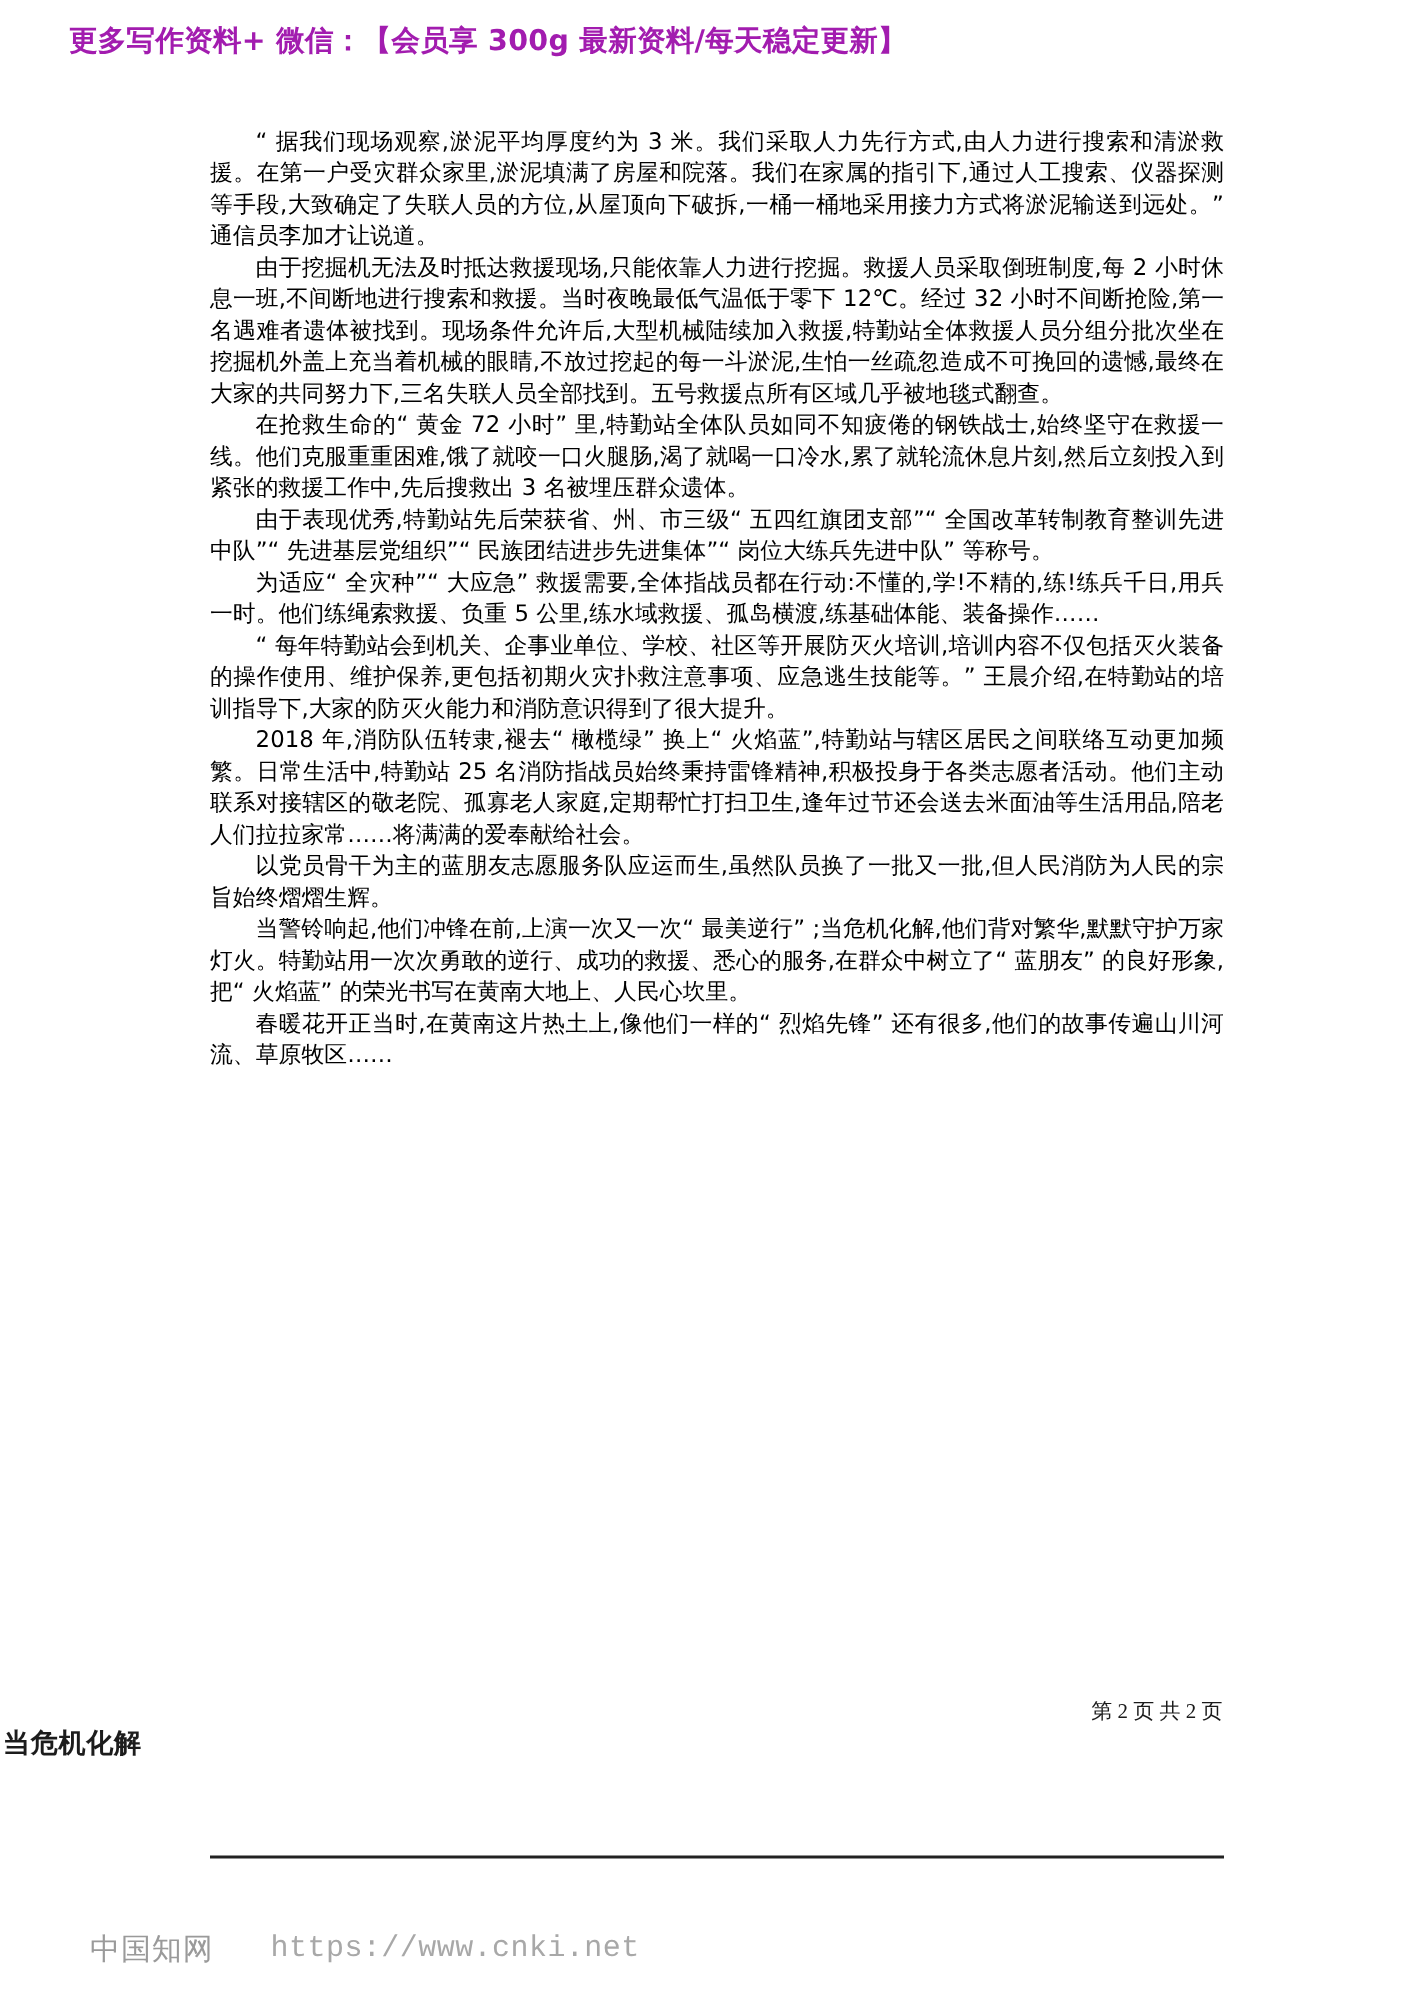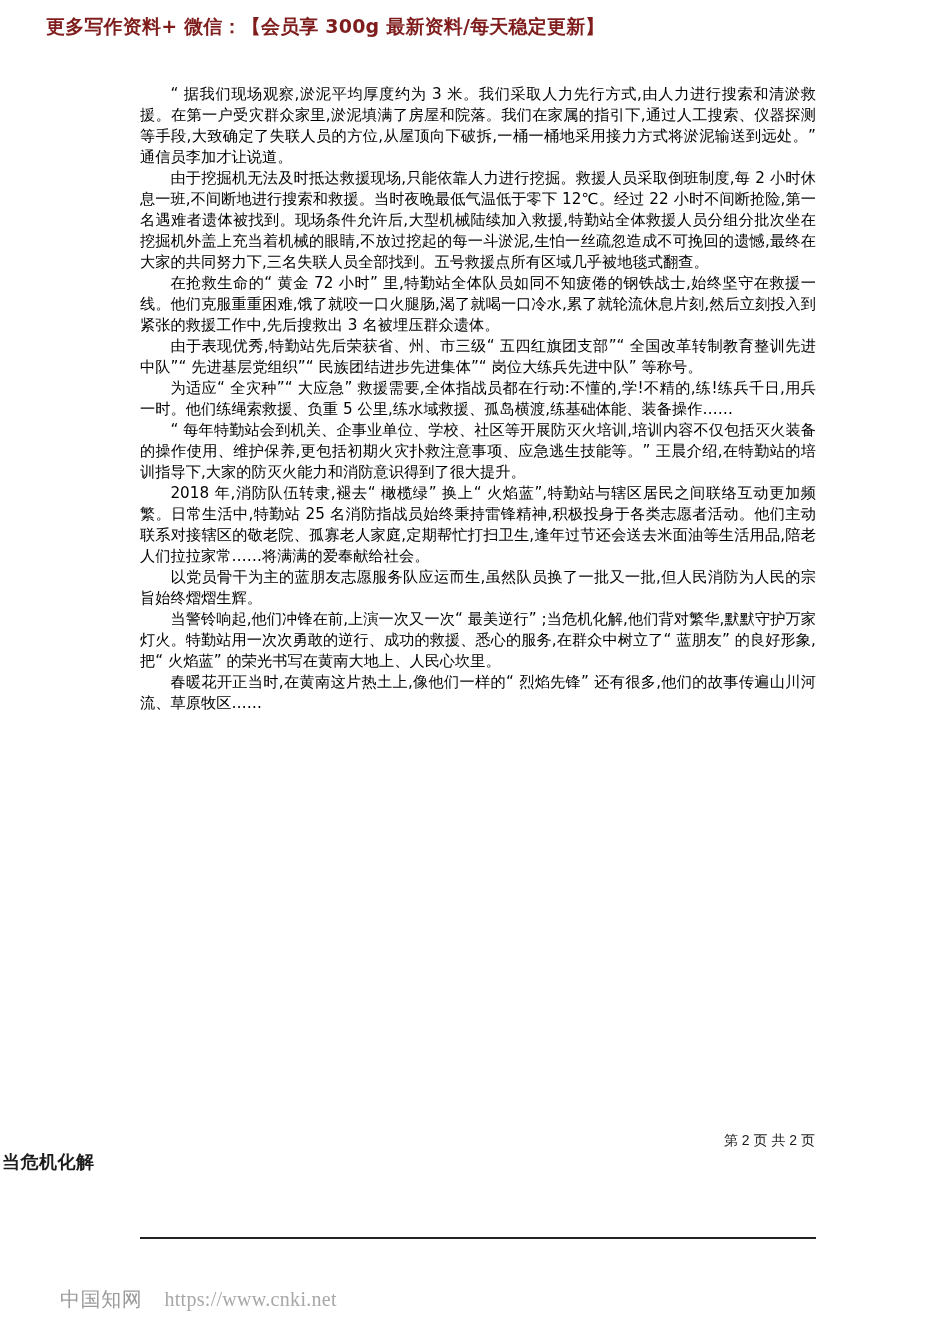--- a/index.html
+++ b/index.html
@@ -25,21 +25,21 @@
     top: 14px;
     width: 950px;
     text-align: left;
     padding-left: 46px;
     box-sizing: border-box;
   }
   .promo-text {
     font-family: "DejaVu Sans", "Liberation Sans", sans-serif;
     font-size: 19px;
     font-weight: bold;
-    color: #7f1d1d;
+    color: #a21caf;
     letter-spacing: 0.2px;
     white-space: nowrap;
   }
 
   
   .body-column {
     position: absolute;
     left: 140px;
     top: 84px;
     width: 676px;
@@ -59,21 +59,21 @@
 
   
   .page-indicator {
     position: absolute;
     left: 0;
     top: 1132px;
     width: 950px;
     box-sizing: border-box;
     padding-right: 135px;
     text-align: right;
-    font-family: Liberation Sans, sans-serif;
+    font-family: Liberation Serif, serif;
     font-size: 14px;
     color: #1a1a1a;
   }
 
   
   .watermark-left {
     position: absolute;
     left: 2px;
     top: 1150px;
     font-family: "DejaVu Sans", "Liberation Sans", sans-serif;
@@ -103,38 +103,39 @@
     gap: 22px;
   }
   .cnki-name {
     font-family: "DejaVu Sans", "Liberation Sans", sans-serif;
     font-size: 20px;
     color: #9a9a9a;
     letter-spacing: 0.6px;
     margin-left: 27px;
   }
   .cnki-url {
-    font-family: Liberation Serif, serif;
+    font-family: Liberation Mono, monospace;
     font-size: 20px;
     color: #a8a8a8;
     letter-spacing: 0.3px;
+    margin-left: 16px;
   }
 </style>
 </head>
 <body>
 
 <div class="page">
 
   <div class="promo-banner">
     <span class="promo-text">更多写作资料+ 微信：【会员享 300g 最新资料/每天稳定更新】</span>
   </div>
 
   <div class="body-column">
     <p class="para">“ 据我们现场观察,淤泥平均厚度约为 3 米。我们采取人力先行方式,由人力进行搜索和清淤救援。在第一户受灾群众家里,淤泥填满了房屋和院落。我们在家属的指引下,通过人工搜索、仪器探测等手段,大致确定了失联人员的方位,从屋顶向下破拆,一桶一桶地采用接力方式将淤泥输送到远处。” 通信员李加才让说道。</p>
-    <p class="para">由于挖掘机无法及时抵达救援现场,只能依靠人力进行挖掘。救援人员采取倒班制度,每 2 小时休息一班,不间断地进行搜索和救援。当时夜晚最低气温低于零下 12℃。经过 22 小时不间断抢险,第一名遇难者遗体被找到。现场条件允许后,大型机械陆续加入救援,特勤站全体救援人员分组分批次坐在挖掘机外盖上充当着机械的眼睛,不放过挖起的每一斗淤泥,生怕一丝疏忽造成不可挽回的遗憾,最终在大家的共同努力下,三名失联人员全部找到。五号救援点所有区域几乎被地毯式翻查。</p>
+    <p class="para">由于挖掘机无法及时抵达救援现场,只能依靠人力进行挖掘。救援人员采取倒班制度,每 2 小时休息一班,不间断地进行搜索和救援。当时夜晚最低气温低于零下 12℃。经过 32 小时不间断抢险,第一名遇难者遗体被找到。现场条件允许后,大型机械陆续加入救援,特勤站全体救援人员分组分批次坐在挖掘机外盖上充当着机械的眼睛,不放过挖起的每一斗淤泥,生怕一丝疏忽造成不可挽回的遗憾,最终在大家的共同努力下,三名失联人员全部找到。五号救援点所有区域几乎被地毯式翻查。</p>
     <p class="para">在抢救生命的“ 黄金 72 小时” 里,特勤站全体队员如同不知疲倦的钢铁战士,始终坚守在救援一线。他们克服重重困难,饿了就咬一口火腿肠,渴了就喝一口冷水,累了就轮流休息片刻,然后立刻投入到紧张的救援工作中,先后搜救出 3 名被埋压群众遗体。</p>
     <p class="para">由于表现优秀,特勤站先后荣获省、州、市三级“ 五四红旗团支部”“ 全国改革转制教育整训先进中队”“ 先进基层党组织”“ 民族团结进步先进集体”“ 岗位大练兵先进中队” 等称号。</p>
     <p class="para">为适应“ 全灾种”“ 大应急” 救援需要,全体指战员都在行动:不懂的,学!不精的,练!练兵千日,用兵一时。他们练绳索救援、负重 5 公里,练水域救援、孤岛横渡,练基础体能、装备操作……</p>
     <p class="para">“ 每年特勤站会到机关、企事业单位、学校、社区等开展防灭火培训,培训内容不仅包括灭火装备的操作使用、维护保养,更包括初期火灾扑救注意事项、应急逃生技能等。” 王晨介绍,在特勤站的培训指导下,大家的防灭火能力和消防意识得到了很大提升。</p>
     <p class="para">2018 年,消防队伍转隶,褪去“ 橄榄绿” 换上“ 火焰蓝”,特勤站与辖区居民之间联络互动更加频繁。日常生活中,特勤站 25 名消防指战员始终秉持雷锋精神,积极投身于各类志愿者活动。他们主动联系对接辖区的敬老院、孤寡老人家庭,定期帮忙打扫卫生,逢年过节还会送去米面油等生活用品,陪老人们拉拉家常……将满满的爱奉献给社会。</p>
     <p class="para">以党员骨干为主的蓝朋友志愿服务队应运而生,虽然队员换了一批又一批,但人民消防为人民的宗旨始终熠熠生辉。</p>
     <p class="para">当警铃响起,他们冲锋在前,上演一次又一次“ 最美逆行” ;当危机化解,他们背对繁华,默默守护万家灯火。特勤站用一次次勇敢的逆行、成功的救援、悉心的服务,在群众中树立了“ 蓝朋友” 的良好形象,把“ 火焰蓝” 的荣光书写在黄南大地上、人民心坎里。</p>
     <p class="para">春暖花开正当时,在黄南这片热土上,像他们一样的“ 烈焰先锋” 还有很多,他们的故事传遍山川河流、草原牧区……</p>
   </div>
 

